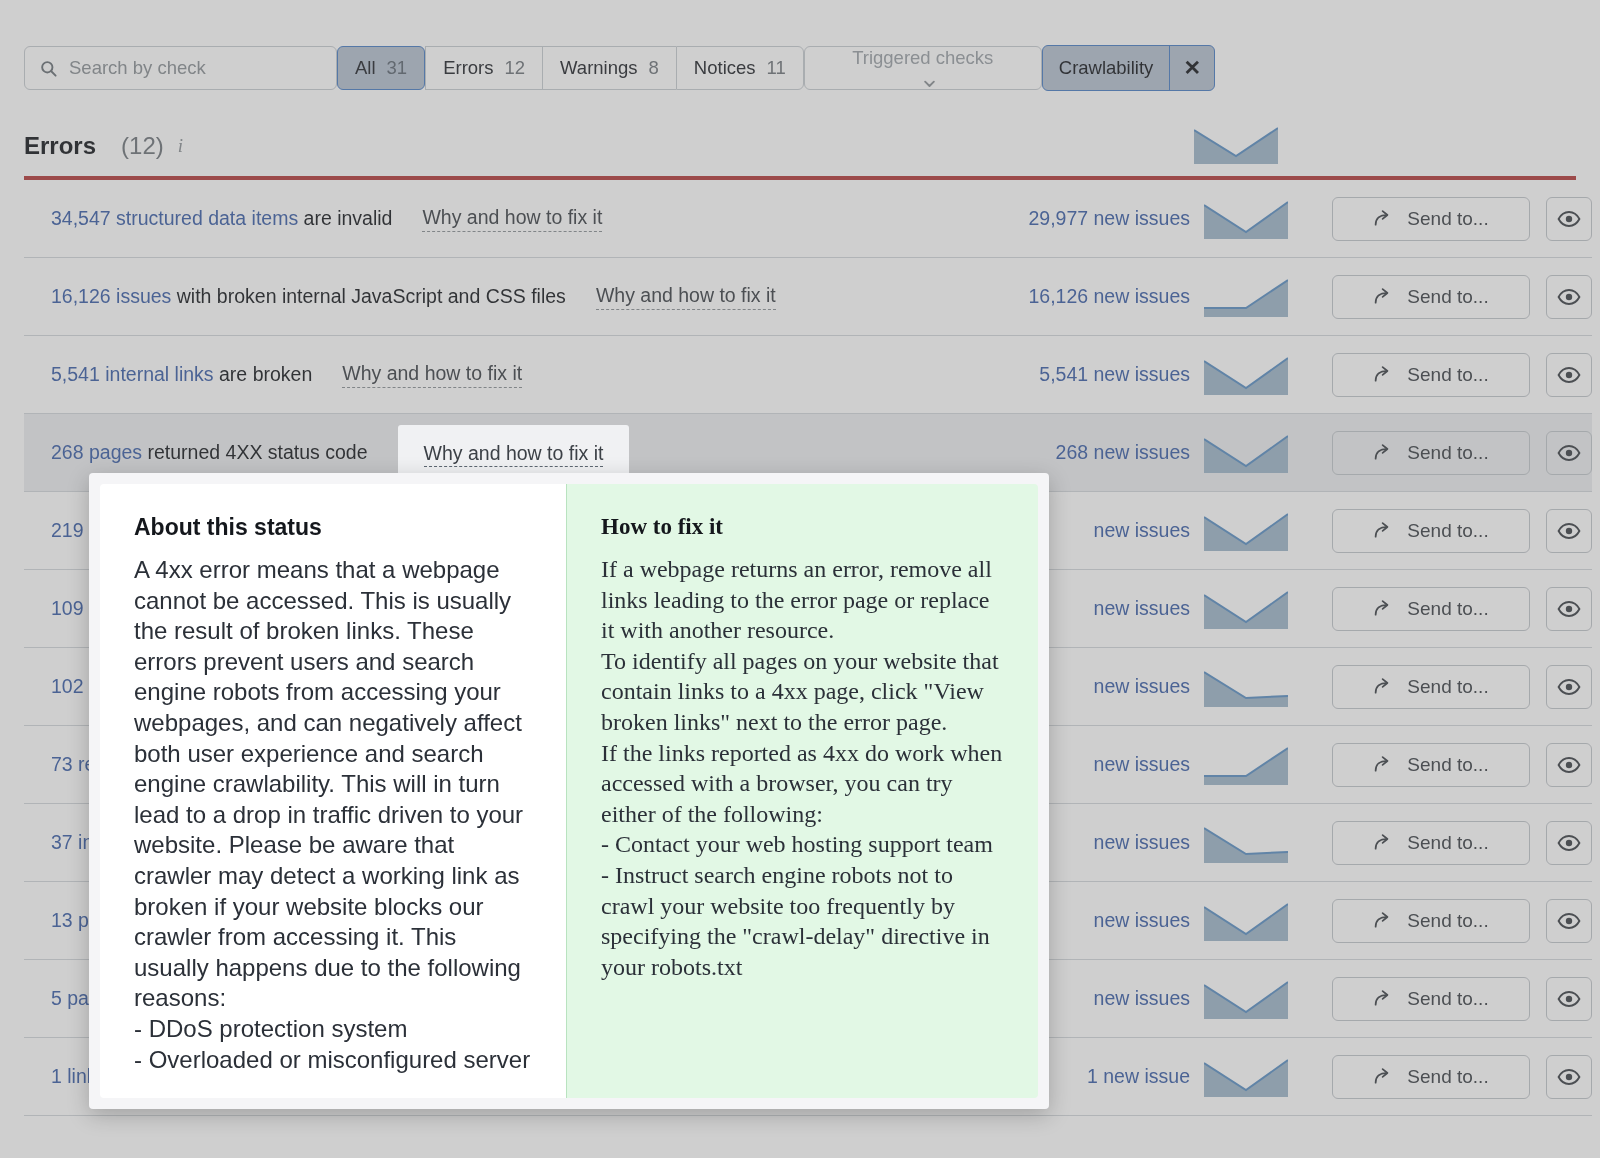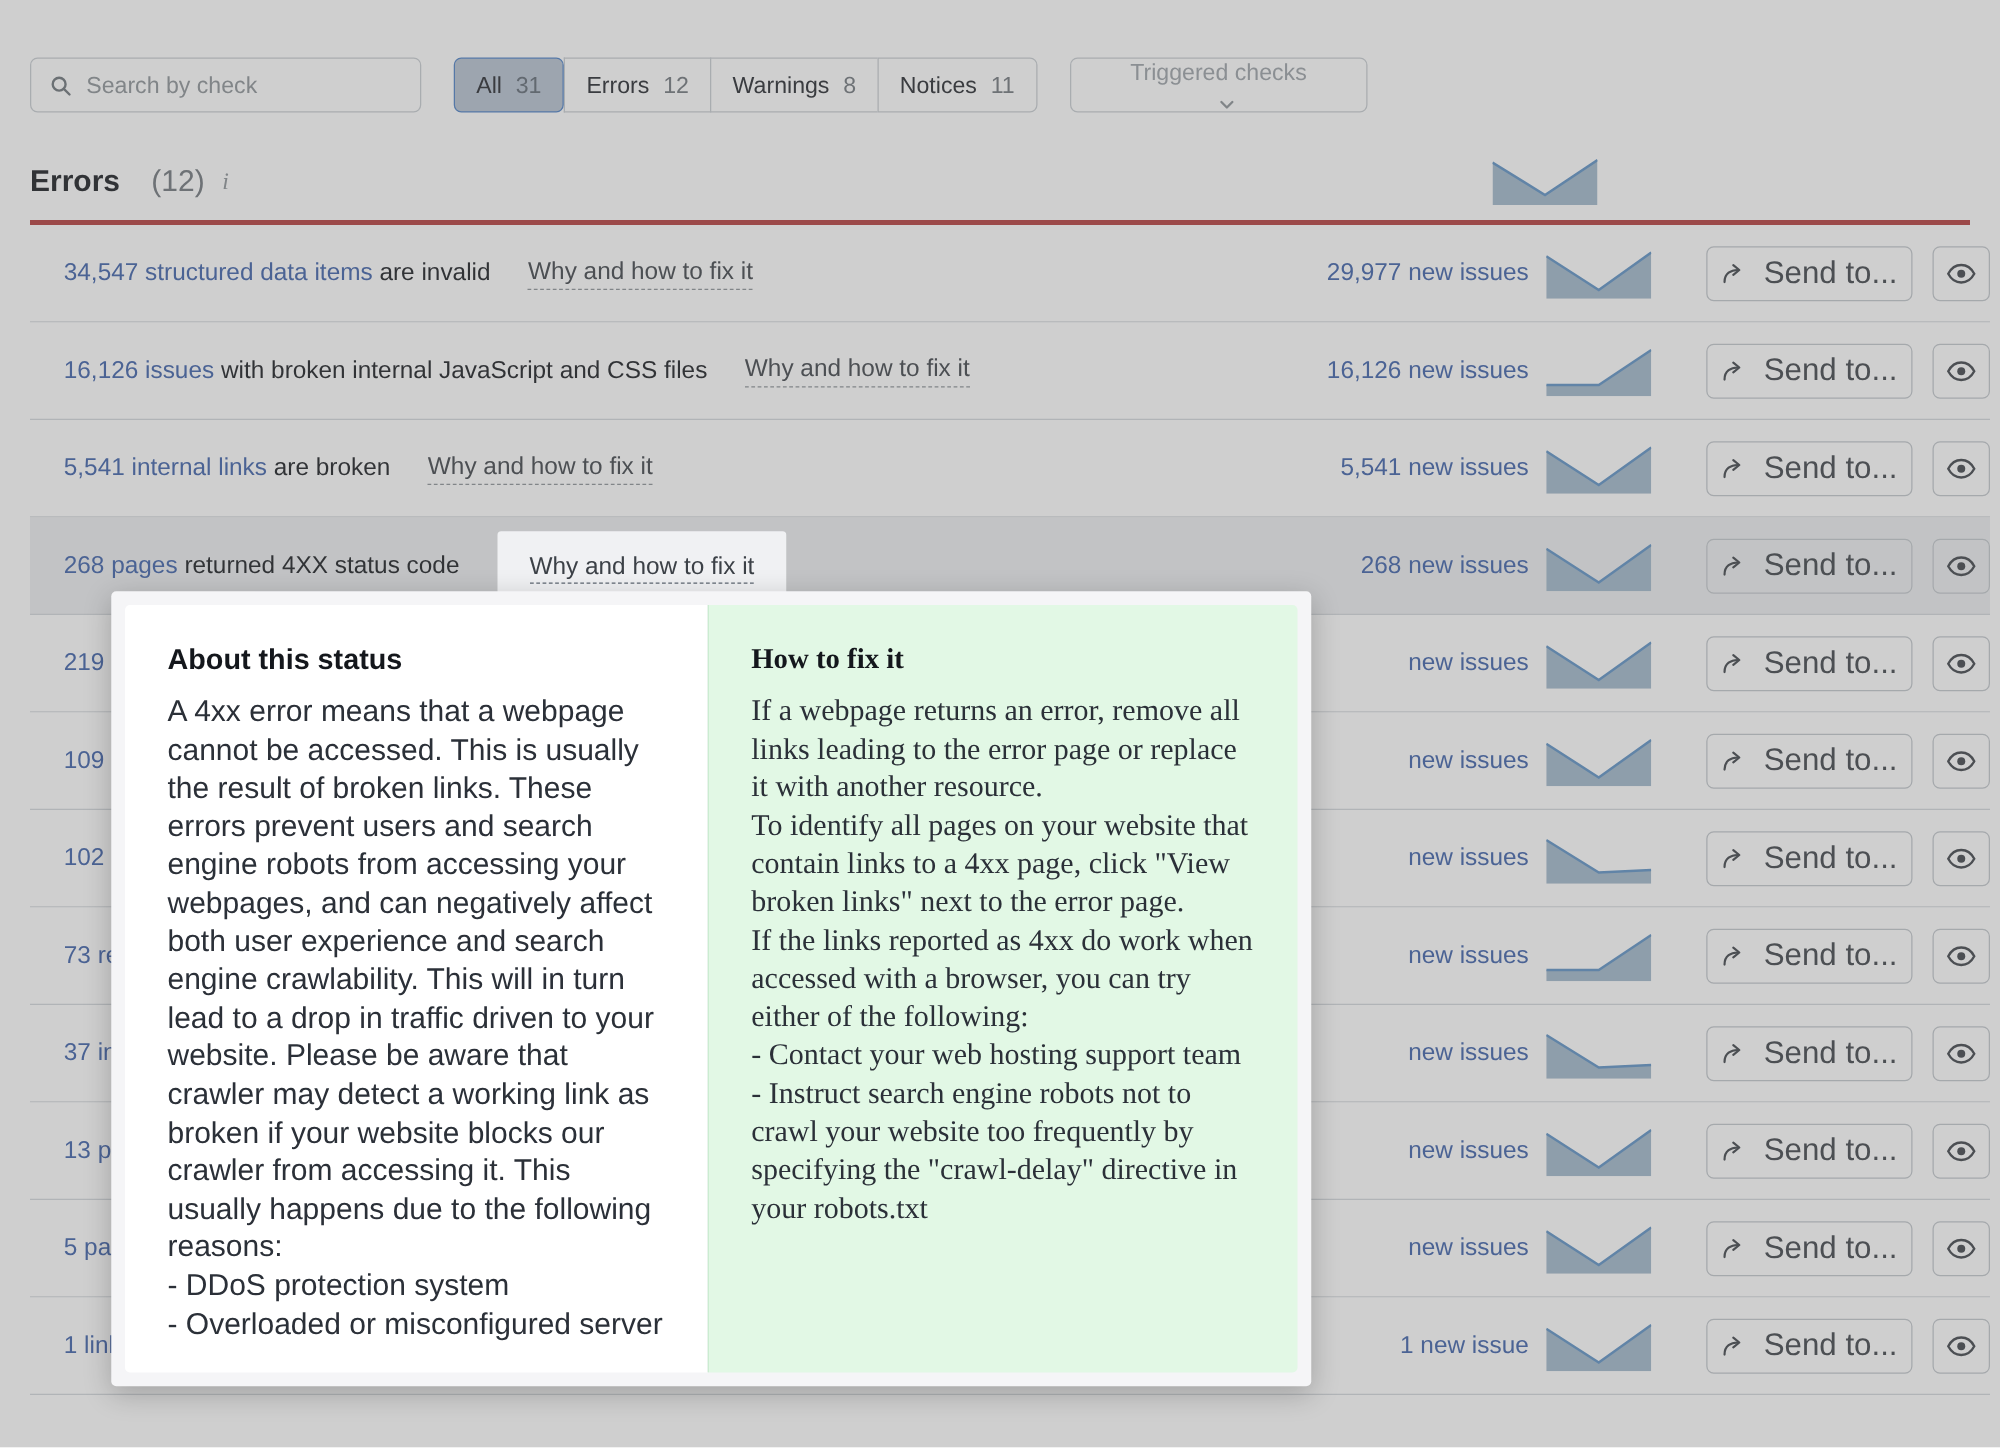--- a/index.html
+++ b/index.html
@@ -36,21 +36,20 @@
 
   
   .toolbar {
     position: absolute;
     left: 24px;
     top: 24px;
     right: 24px;
     height: 88px;
     display: flex;
     align-items: center;
-    gap: 26px;
   }
   .search-box {
     width: 313px;
     height: 44px;
     border: 1px solid #c7ccd1;
     border-radius: 6px;
     display: flex;
     align-items: center;
     padding: 0 14px;
     box-sizing: border-box;
@@ -247,30 +246,30 @@
     font-size: 19.5px;
     color: #3b5fa8;
     text-align: right;
     width: 250px;
     white-space: nowrap;
     cursor: pointer;
   }
   .spark-cell { width: 112px; display: flex; justify-content: center; }
   .spark { width: 84px; height: 40px; display: block; }
   .send-btn {
-    width: 165px;
+    width: 198px;
     height: 44px;
     margin-left: 30px;
     border: 1px solid #c1c6cb;
     border-radius: 6px;
     display: flex;
     align-items: center;
     justify-content: center;
     gap: 13px;
-    font-size: 25px;
+    font-size: 19px;
     color: #3c4147;
     cursor: pointer;
     background: transparent;
     box-sizing: border-box;
     white-space: nowrap;
   }
   .share-icon { width: 21px; height: 21px; }
   .eye-btn {
     width: 46px;
     height: 44px;
@@ -378,20 +377,24 @@
 
       <div class="dropdown">
         <span>Triggered checks</span>
         <span class="chev">
           <svg viewBox="0 0 24 24" fill="none" stroke="currentColor" stroke-width="3" stroke-linecap="round" stroke-linejoin="round">
             <polyline points="5,9 12,16 19,9"></polyline>
           </svg>
         </span>
       </div>
 
+      <div class="chip">
+        <div class="chip-label">Crawlability</div>
+        <div class="chip-close">✕</div>
+      </div>
     </div>
 
     <div class="section-head">
       <span class="section-title">Errors</span>
       <span class="section-count">(12)</span>
       <span class="info-i">i</span>
       <span class="head-spark">
         <svg class="spark" viewBox="0 0 84 40" preserveAspectRatio="none">
           <path d="M0,6 L42,32 L84,4 L84,40 L0,40 Z" fill="#9fb6c9"></path>
           <path d="M0,6 L42,32 L84,4" fill="none" stroke="#5b90c4" stroke-width="2"></path>

